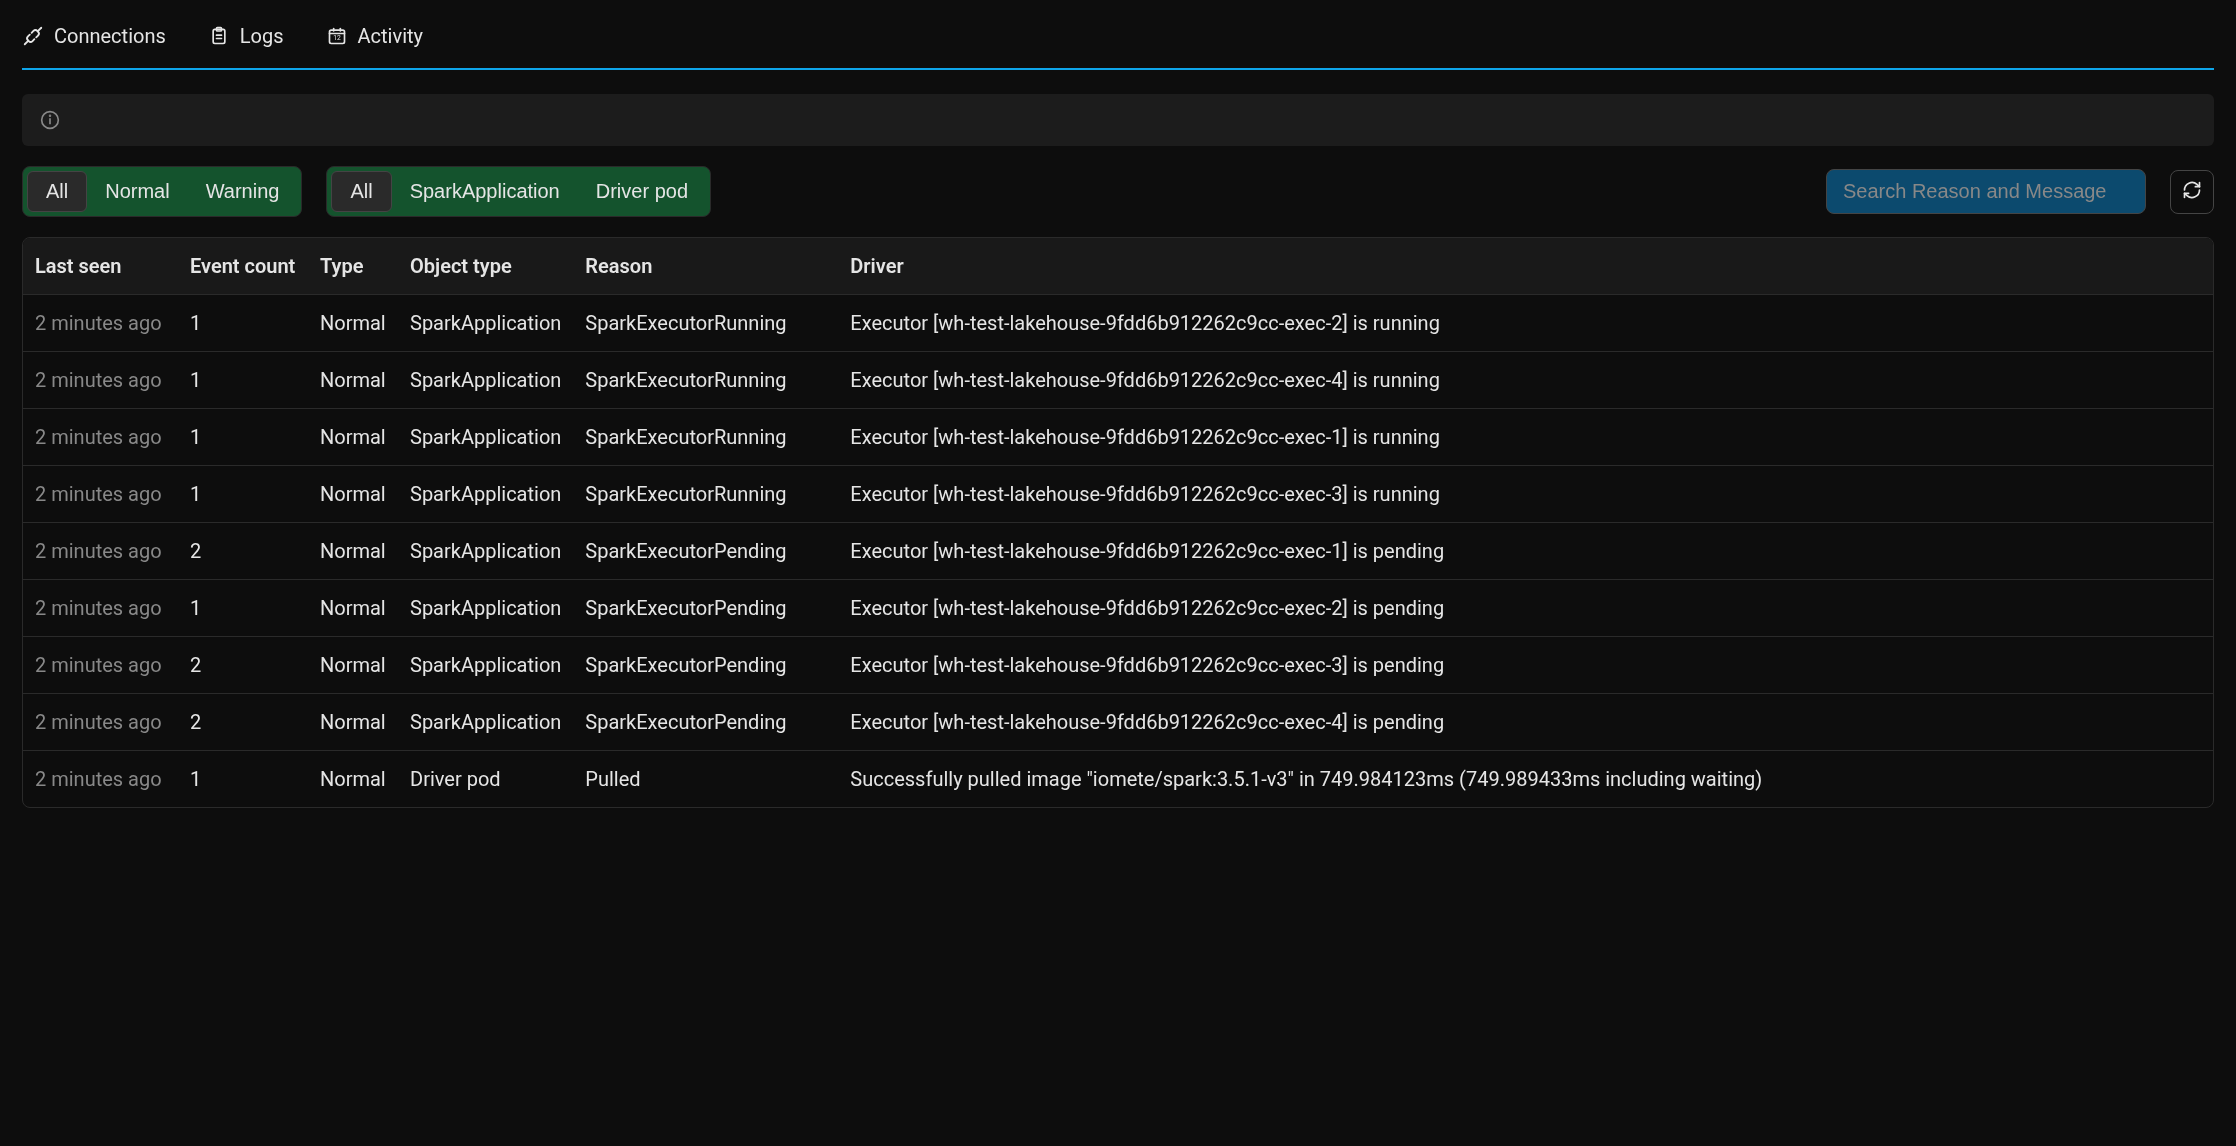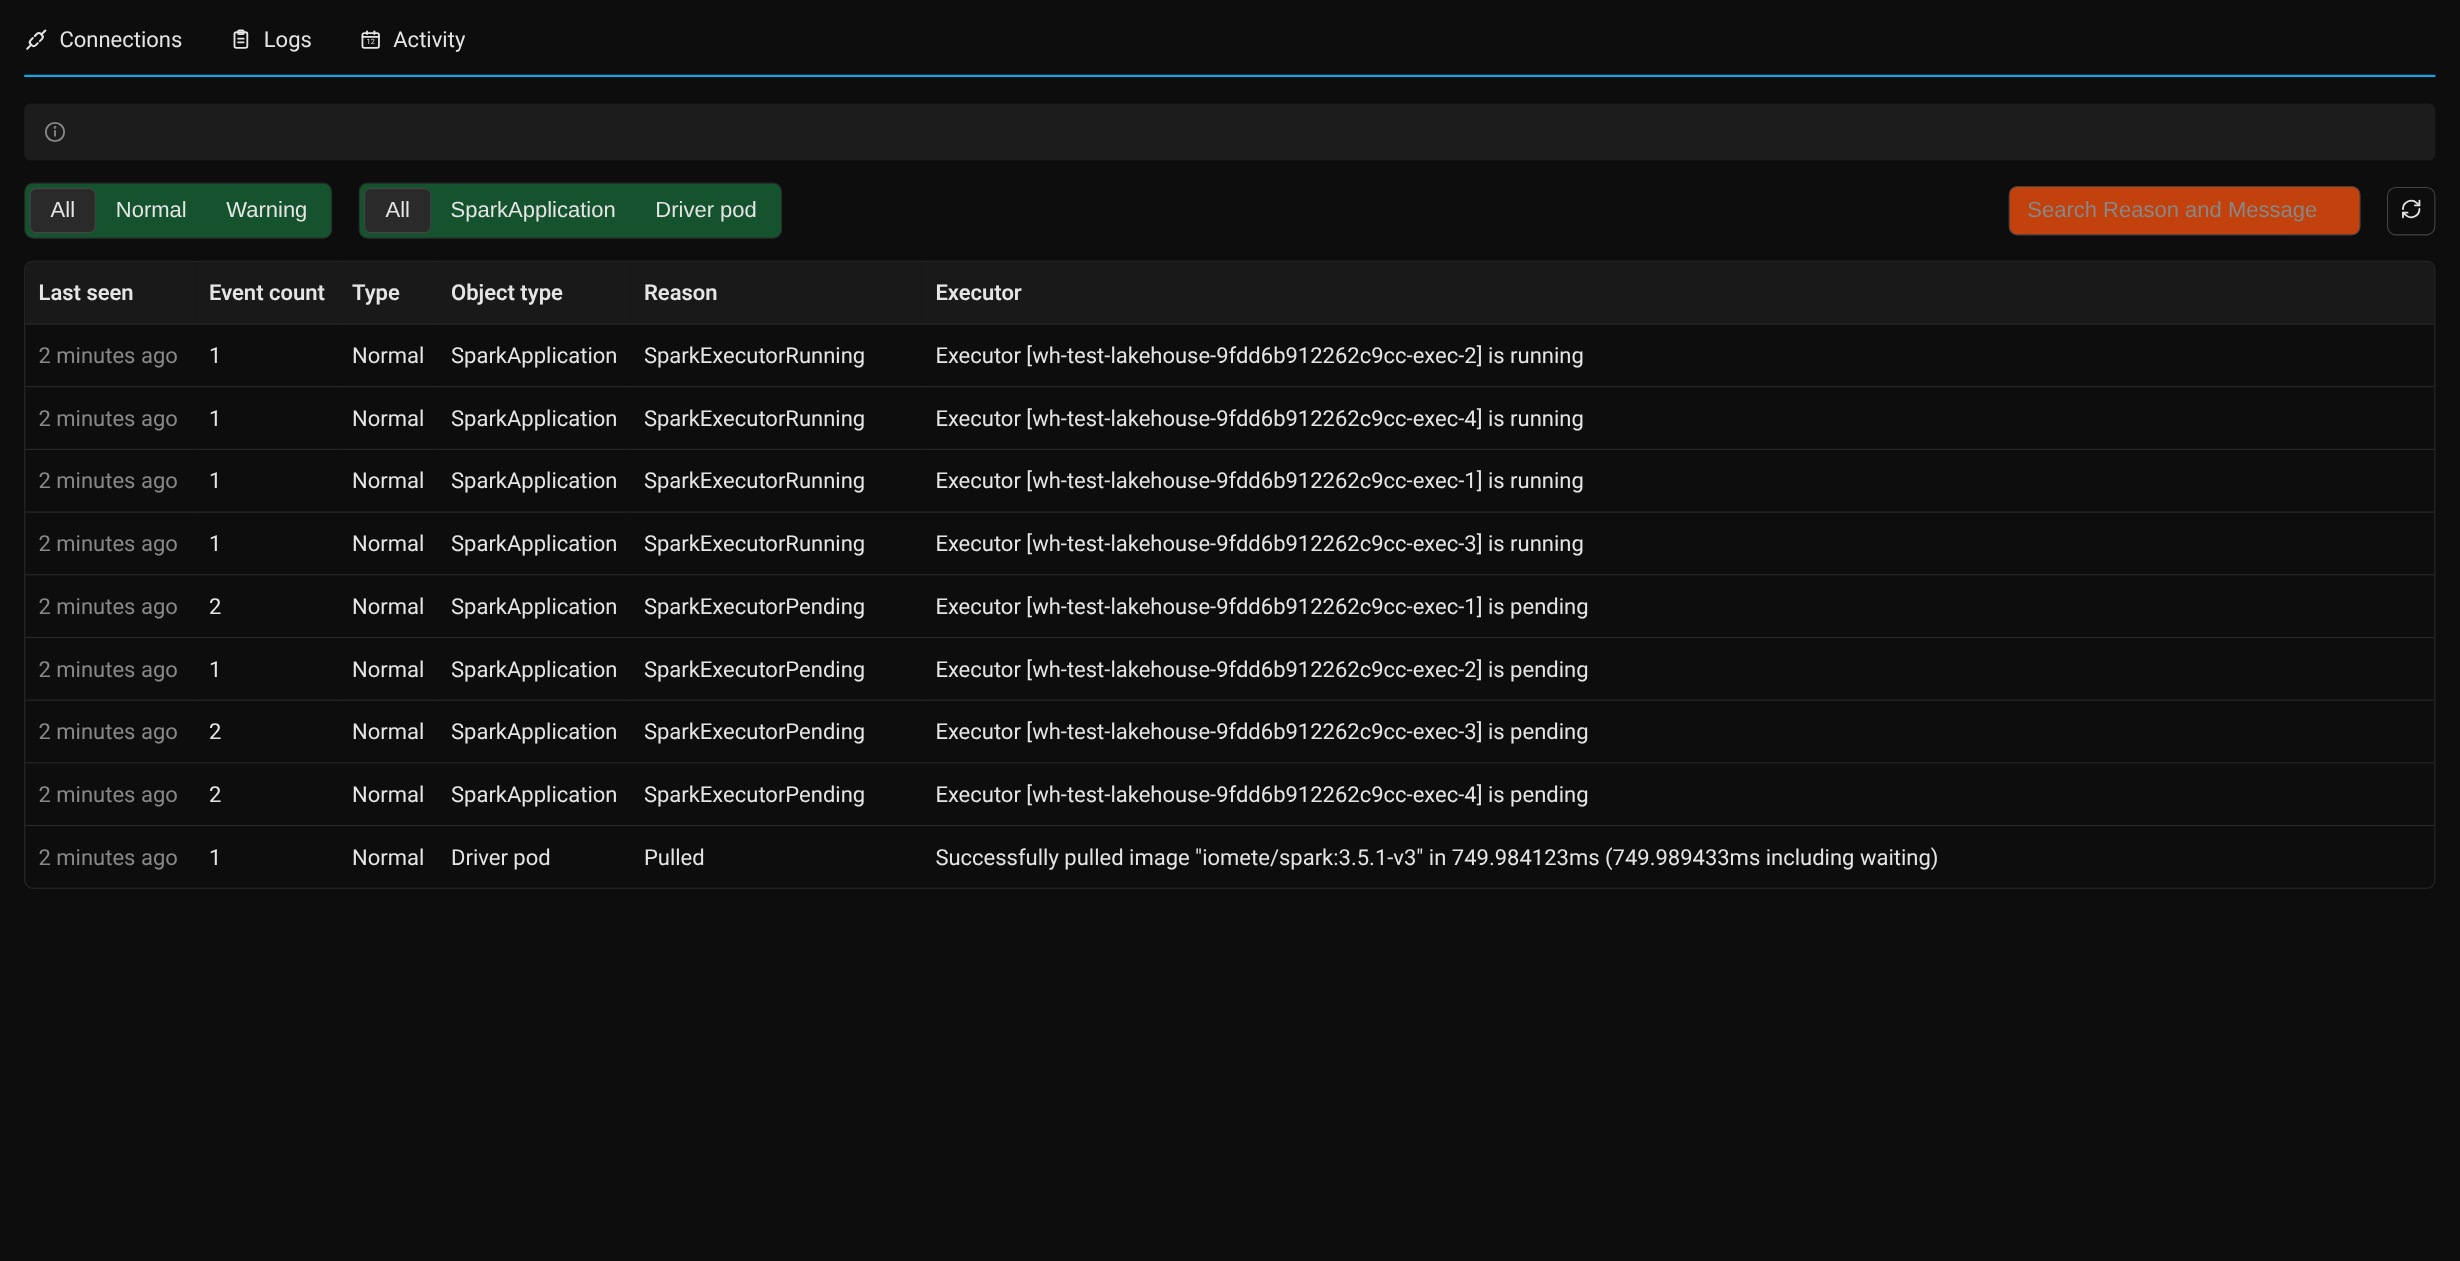--- a/index.html
+++ b/index.html
@@ -96,21 +96,21 @@
       cursor: pointer;
     }
     .seg-btn.active {
       background: #2a2a2a;
       border: 1px solid #444;
     }
     .spacer {
       flex: 1;
     }
     .search-input {
-      background: #c2410c;
+      background: #0c4a6e;
       border: 1px solid #444;
       border-radius: 8px;
       padding: 10px 16px;
       color: #e5e5e5;
       font-size: 20px;
       width: 320px;
     }
     .search-input::placeholder {
       color: #888;
     }
@@ -245,21 +245,21 @@
 
 <div class="table-wrap">
   <table>
     <thead>
       <tr>
         <th class="col-lastseen">Last seen</th>
         <th class="col-count">Event count</th>
         <th class="col-type">Type</th>
         <th class="col-objtype">Object type</th>
         <th class="col-reason">Reason</th>
-        <th>Executor</th>
+        <th>Driver</th>
       </tr>
     </thead>
     <tbody id="events-tbody">
         <tr>
           <td class="dim">2 minutes ago</td>
           <td>1</td>
           <td>Normal</td>
           <td>SparkApplication</td>
           <td>SparkExecutorRunning</td>
           <td>Executor [wh-test-lakehouse-9fdd6b912262c9cc-exec-2] is running</td>

